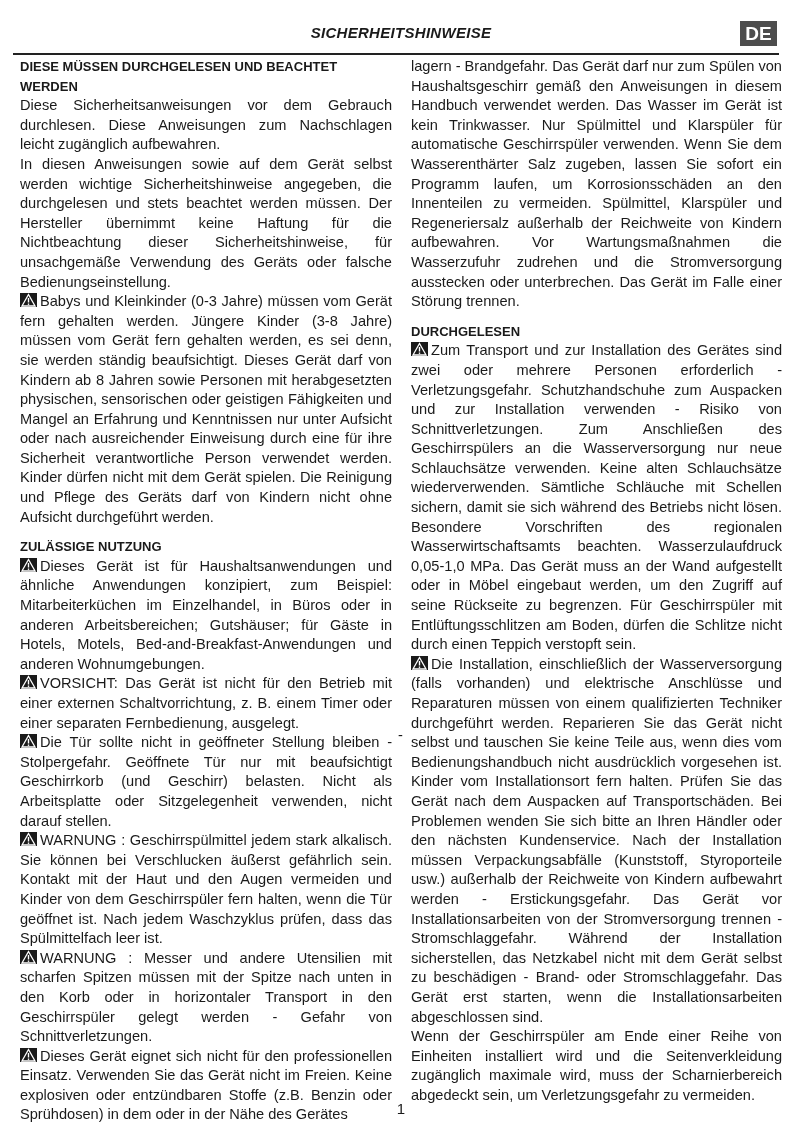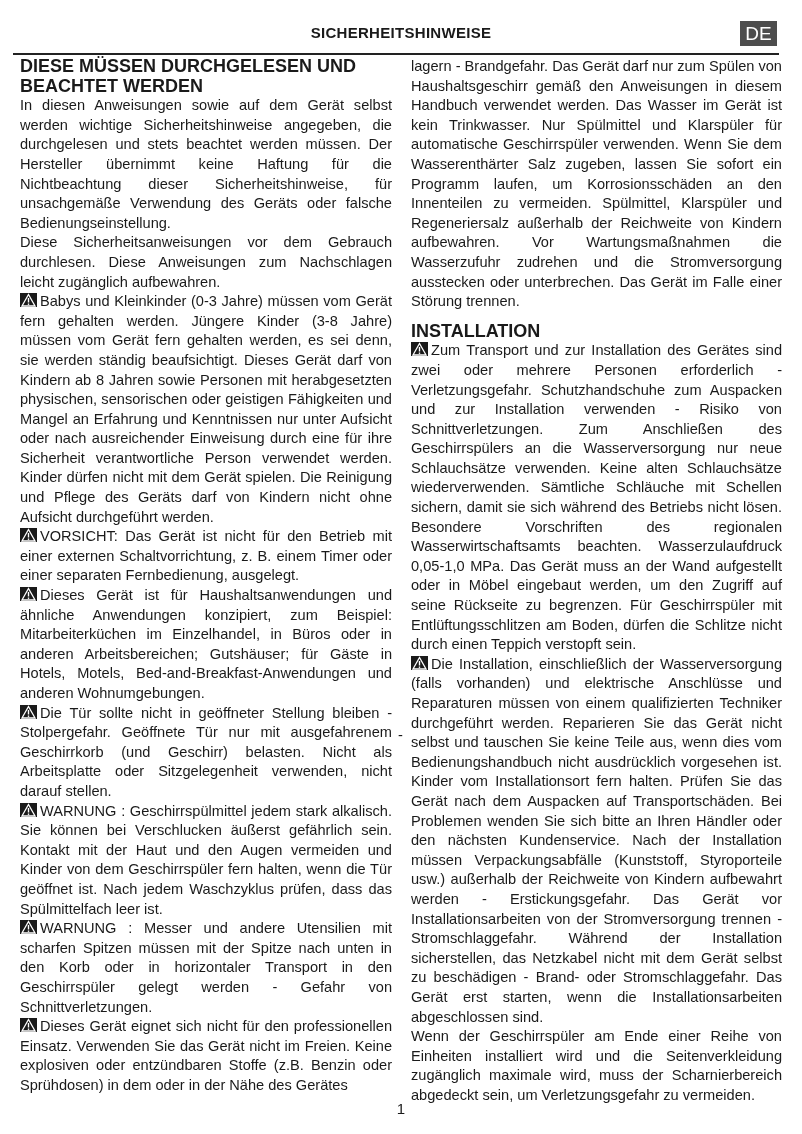--- a/index.html
+++ b/index.html
@@ -4,37 +4,38 @@
 <style>
   html, body { margin: 0; padding: 0; background: #ffffff; }
   body {
     width: 802px; height: 1134px; position: relative; overflow: hidden;
     font-family: "Liberation Sans", sans-serif; color: #1a1a1a;
   }
   .header-title {
     position: absolute; left: 0; width: 802px; top: 24px;
     text-align: center; font-weight: bold; font-size: 15px; letter-spacing: 0.3px;
     color: #1a1a1a;
+    font-style: italic;
   }
   .lang-badge {
     position: absolute; left: 740px; top: 21px; width: 37px; height: 25px;
-    background: #4d4d4d; color: #ffffff; font-weight: normal; font-size: 19px;
+    background: #4d4d4d; color: #ffffff; font-weight: bold; font-size: 19px;
     display: flex; align-items: center; justify-content: center;
     font-family: "Liberation Sans", sans-serif;
   }
   .header-rule {
     position: absolute; left: 13px; width: 766px; top: 53px; height: 2px; background: #222;
   }
   .col {
     position: absolute; top: 57px; font-size: 14.6px; line-height: 19.6px;
     text-align: justify;
   }
   .col-left { left: 20px; width: 372px; }
   .col-right { left: 411px; width: 371px; }
-  .heading { font-weight: bold; font-size: 18px; line-height: 19.6px; text-align: left; }
+  .heading { font-weight: bold; font-size: 13px; line-height: 19.6px; text-align: left; }
   .heading.spaced { margin-top: 10px; }
   .para { margin: 0; }
   .warn-icon {
     display: inline-block; width: 17px; height: 14px; vertical-align: -1px;
     margin-right: 3px; background: #1a1a1a; position: relative;
   }
   .warn-icon svg { position: absolute; left: 1px; top: 0px; }
   .bold { font-weight: normal; }
   .page-number {
     position: absolute; left: 0; width: 802px; top: 1100px; text-align: center;
@@ -44,50 +45,51 @@
 </style>
 </head>
 <body>
 
 <div class="header-title">SICHERHEITSHINWEISE</div>
 <div class="lang-badge">DE</div>
 <div class="header-rule"></div>
 
 <div class="col col-left">
   <div class="heading">DIESE MÜSSEN DURCHGELESEN UND BEACHTET WERDEN</div>
+  <p class="para">Diese Sicherheitsanweisungen vor dem Gebrauch durchlesen. Diese Anweisungen zum Nachschlagen leicht zugänglich aufbewahren.</p>
   <p class="para">In diesen Anweisungen sowie auf dem Gerät selbst werden wichtige Sicherheitshinweise angegeben, die durchgelesen und stets beachtet werden müssen. Der Hersteller übernimmt keine Haftung für die Nichtbeachtung dieser Sicherheitshinweise, für unsachgemäße Verwendung des Geräts oder falsche Bedienungseinstellung.</p>
-  <p class="para">Diese Sicherheitsanweisungen vor dem Gebrauch durchlesen. Diese Anweisungen zum Nachschlagen leicht zugänglich aufbewahren.</p>
   <p class="para">
     <span class="warn-icon"><svg width="15" height="14" viewBox="0 0 15 14">
           <polygon points="7.5,1.5 14,13 1,13" fill="none" stroke="#fff" stroke-width="1.3"></polygon>
           <rect x="6.8" y="5" width="1.4" height="4.5" fill="#fff"></rect>
           <rect x="6.8" y="10.5" width="1.4" height="1.4" fill="#fff"></rect>
         </svg></span><span>Babys und Kleinkinder (0-3 Jahre) müssen vom Gerät fern gehalten werden. Jüngere Kinder (3-8 Jahre) müssen vom Gerät fern gehalten werden, es sei denn, sie werden ständig beaufsichtigt. Dieses Gerät darf von Kindern ab 8 Jahren sowie Personen mit herabgesetzten physischen, sensorischen oder geistigen Fähigkeiten und Mangel an Erfahrung und Kenntnissen nur unter Aufsicht oder nach ausreichender Einweisung durch eine für ihre Sicherheit verantwortliche Person verwendet werden. Kinder dürfen nicht mit dem Gerät spielen. Die Reinigung und Pflege des Geräts darf von Kindern nicht ohne Aufsicht durchgeführt werden.</span>
   </p>
 
+  <div class="heading spaced">ZULÄSSIGE NUTZUNG</div>
+  <p class="para">
+    <span class="warn-icon"><svg width="15" height="14" viewBox="0 0 15 14">
+          <polygon points="7.5,1.5 14,13 1,13" fill="none" stroke="#fff" stroke-width="1.3"></polygon>
+          <rect x="6.8" y="5" width="1.4" height="4.5" fill="#fff"></rect>
+          <rect x="6.8" y="10.5" width="1.4" height="1.4" fill="#fff"></rect>
+        </svg></span><span>Dieses Gerät ist für Haushaltsanwendungen und ähnliche Anwendungen konzipiert, zum Beispiel: Mitarbeiterküchen im Einzelhandel, in Büros oder in anderen Arbeitsbereichen; Gutshäuser; für Gäste in Hotels, Motels, Bed-and-Breakfast-Anwendungen und anderen Wohnumgebungen.</span>
+  </p>
   <p class="para">
     <span class="warn-icon"><svg width="15" height="14" viewBox="0 0 15 14">
           <polygon points="7.5,1.5 14,13 1,13" fill="none" stroke="#fff" stroke-width="1.3"></polygon>
           <rect x="6.8" y="5" width="1.4" height="4.5" fill="#fff"></rect>
           <rect x="6.8" y="10.5" width="1.4" height="1.4" fill="#fff"></rect>
         </svg></span><span>VORSICHT: Das Gerät ist nicht für den Betrieb mit einer externen Schaltvorrichtung, z. B. einem Timer oder einer separaten Fernbedienung, ausgelegt.</span>
   </p>
   <p class="para">
     <span class="warn-icon"><svg width="15" height="14" viewBox="0 0 15 14">
           <polygon points="7.5,1.5 14,13 1,13" fill="none" stroke="#fff" stroke-width="1.3"></polygon>
           <rect x="6.8" y="5" width="1.4" height="4.5" fill="#fff"></rect>
           <rect x="6.8" y="10.5" width="1.4" height="1.4" fill="#fff"></rect>
-        </svg></span><span>Dieses Gerät ist für Haushaltsanwendungen und ähnliche Anwendungen konzipiert, zum Beispiel: Mitarbeiterküchen im Einzelhandel, in Büros oder in anderen Arbeitsbereichen; Gutshäuser; für Gäste in Hotels, Motels, Bed-and-Breakfast-Anwendungen und anderen Wohnumgebungen.</span>
-  </p>
-  <p class="para">
-    <span class="warn-icon"><svg width="15" height="14" viewBox="0 0 15 14">
-          <polygon points="7.5,1.5 14,13 1,13" fill="none" stroke="#fff" stroke-width="1.3"></polygon>
-          <rect x="6.8" y="5" width="1.4" height="4.5" fill="#fff"></rect>
-          <rect x="6.8" y="10.5" width="1.4" height="1.4" fill="#fff"></rect>
-        </svg></span><span>Die Tür sollte nicht in geöffneter Stellung bleiben - Stolpergefahr. Geöffnete Tür nur mit ausgefahrenem Geschirrkorb (und Geschirr) belasten. Nicht als Arbeitsplatte oder Sitzgelegenheit verwenden, nicht darauf stellen.</span>
+        </svg></span><span>Die Tür sollte nicht in geöffneter Stellung bleiben - Stolpergefahr. Geöffnete Tür nur mit beaufsichtigt Geschirrkorb (und Geschirr) belasten. Nicht als Arbeitsplatte oder Sitzgelegenheit verwenden, nicht darauf stellen.</span>
   </p>
   <p class="para">
     <span class="warn-icon"><svg width="15" height="14" viewBox="0 0 15 14">
           <polygon points="7.5,1.5 14,13 1,13" fill="none" stroke="#fff" stroke-width="1.3"></polygon>
           <rect x="6.8" y="5" width="1.4" height="4.5" fill="#fff"></rect>
           <rect x="6.8" y="10.5" width="1.4" height="1.4" fill="#fff"></rect>
         </svg></span><span class="bold">WARNUNG :</span> <span>Geschirrspülmittel jedem stark alkalisch. Sie können bei Verschlucken äußerst gefährlich sein. Kontakt mit der Haut und den Augen vermeiden und Kinder von dem Geschirrspüler fern halten, wenn die Tür geöffnet ist. Nach jedem Waschzyklus prüfen, dass das Spülmittelfach leer ist.</span>
   </p>
   <p class="para">
     <span class="warn-icon"><svg width="15" height="14" viewBox="0 0 15 14">
@@ -103,21 +105,21 @@
           <rect x="6.8" y="10.5" width="1.4" height="1.4" fill="#fff"></rect>
         </svg></span><span>Dieses Gerät eignet sich nicht für den professionellen Einsatz. Verwenden Sie das Gerät nicht im Freien. Keine explosiven oder entzündbaren Stoffe (z.B. Benzin oder Sprühdosen) in dem oder in der Nähe des Gerätes</span>
   </p>
 </div>
 
 <div class="stray-dash">-</div>
 
 <div class="col col-right">
   <p class="para">lagern - Brandgefahr. Das Gerät darf nur zum Spülen von Haushaltsgeschirr gemäß den Anweisungen in diesem Handbuch verwendet werden. Das Wasser im Gerät ist kein Trinkwasser. Nur Spülmittel und Klarspüler für automatische Geschirrspüler verwenden. Wenn Sie dem Wasserenthärter Salz zugeben, lassen Sie sofort ein Programm laufen, um Korrosionsschäden an den Innenteilen zu vermeiden. Spülmittel, Klarspüler und Regeneriersalz außerhalb der Reichweite von Kindern aufbewahren. Vor Wartungsmaßnahmen die Wasserzufuhr zudrehen und die Stromversorgung ausstecken oder unterbrechen. Das Gerät im Falle einer Störung trennen.</p>
 
-  <div class="heading spaced">INSTALLATION</div>
+  <div class="heading spaced">DURCHGELESEN</div>
   <p class="para">
     <span class="warn-icon"><svg width="15" height="14" viewBox="0 0 15 14">
           <polygon points="7.5,1.5 14,13 1,13" fill="none" stroke="#fff" stroke-width="1.3"></polygon>
           <rect x="6.8" y="5" width="1.4" height="4.5" fill="#fff"></rect>
           <rect x="6.8" y="10.5" width="1.4" height="1.4" fill="#fff"></rect>
         </svg></span><span>Zum Transport und zur Installation des Gerätes sind zwei oder mehrere Personen erforderlich - Verletzungsgefahr. Schutzhandschuhe zum Auspacken und zur Installation verwenden - Risiko von Schnittverletzungen. Zum Anschließen des Geschirrspülers an die Wasserversorgung nur neue Schlauchsätze verwenden. Keine alten Schlauchsätze wiederverwenden. Sämtliche Schläuche mit Schellen sichern, damit sie sich während des Betriebs nicht lösen. Besondere Vorschriften des regionalen Wasserwirtschaftsamts beachten. Wasserzulaufdruck 0,05-1,0 MPa. Das Gerät muss an der Wand aufgestellt oder in Möbel eingebaut werden, um den Zugriff auf seine Rückseite zu begrenzen. Für Geschirrspüler mit Entlüftungsschlitzen am Boden, dürfen die Schlitze nicht durch einen Teppich verstopft sein.</span>
   </p>
   <p class="para">
     <span class="warn-icon"><svg width="15" height="14" viewBox="0 0 15 14">
           <polygon points="7.5,1.5 14,13 1,13" fill="none" stroke="#fff" stroke-width="1.3"></polygon>

